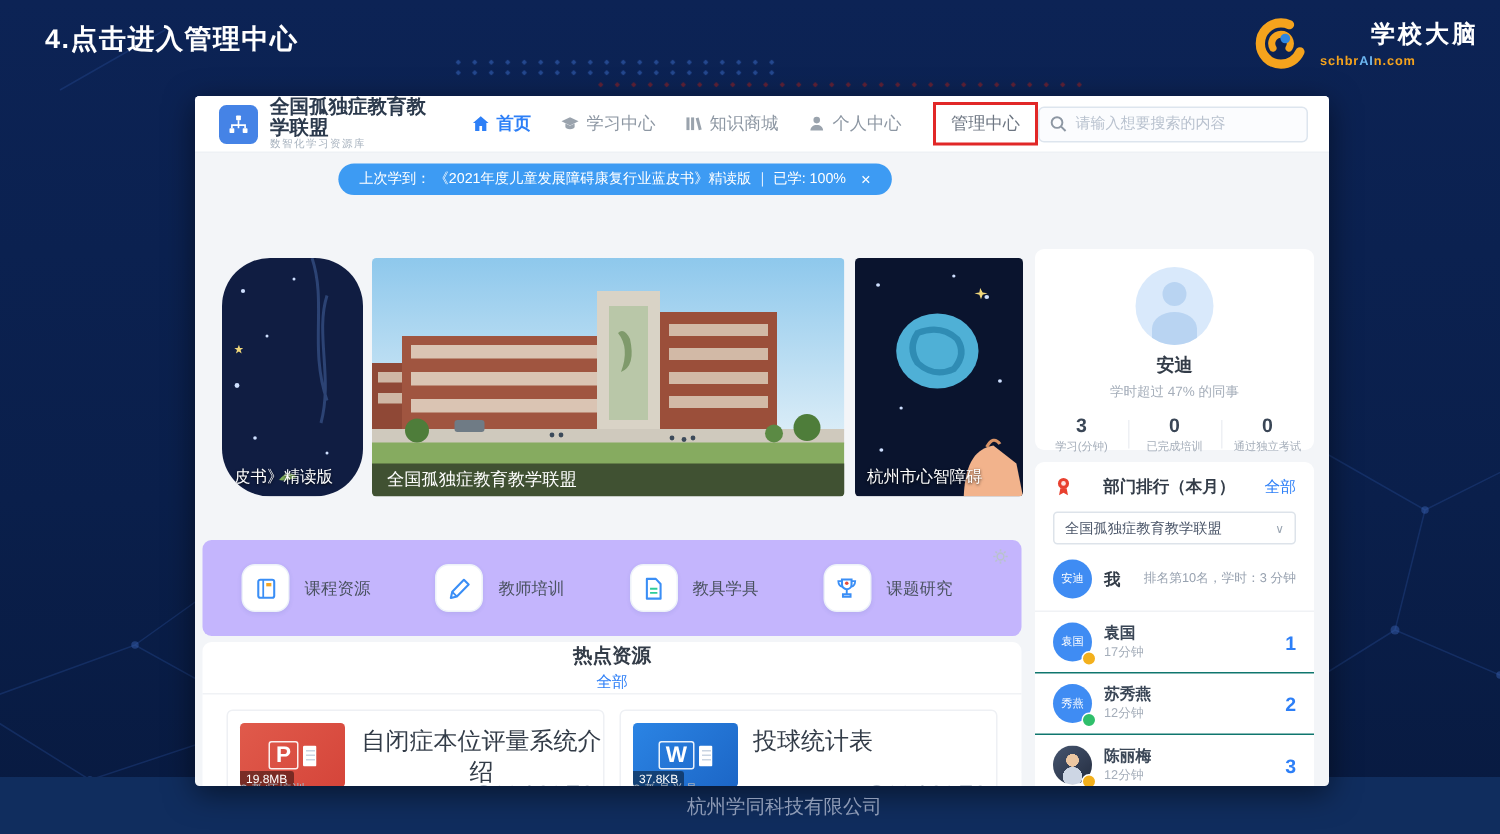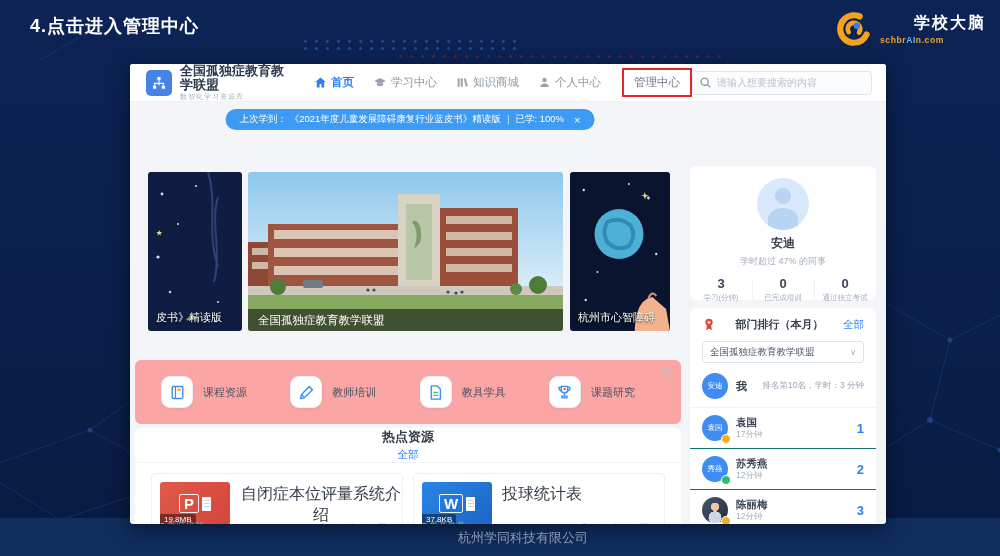--- a/index.html
+++ b/index.html
@@ -49,30 +49,30 @@
 
   .app-body { position:absolute; top:38px; left:0; right:0; bottom:0; }
 
   
   .notice { position:absolute; left:280px; top:7px; transform:translateX(-50%); background:#3d9bf3; color:#fff;
             font-size:9.5px; padding:4px 14px; border-radius:11px; white-space:nowrap; display:flex; align-items:center; z-index:2; }
   .notice .x { margin-left:10px; font-size:11px; cursor:pointer; }
 
   
   .banner-thumb { position:absolute; top:70px; height:159px; border-radius:3px; overflow:hidden; cursor:pointer; }
-  .bn-left  { left:18px;  width:94px; }
+  .bn-left  { left:18px;  width:94px;border-radius:32px; }
   .bn-mid   { left:118px; width:315px; }
-  .bn-right { left:440px; width:100px; }
+  .bn-right { left:440px; width:112px; }
   .bn-cap   { position:absolute; bottom:6px; left:8px; color:#fff; font-size:11px; white-space:nowrap; text-shadow:0 1px 2px rgba(0,0,0,.8); }
   .bn-capbar{ position:absolute; bottom:0; left:0; right:0; height:22px; background:rgba(8,8,12,.55); color:#fff;
               font-size:11.5px; line-height:22px; padding-left:10px; white-space:nowrap; }
   .banner-thumb svg { display:block; width:100%; height:100%; }
 
   
-  .quick-card { position:absolute; left:5px; top:258px; width:546px; height:64px; background:#fca5a5; border-radius:6px; }
+  .quick-card { position:absolute; left:5px; top:258px; width:546px; height:64px; background:#c4b5fd; border-radius:6px; }
   .quick-row { display:flex; align-items:center; justify-content:space-between; height:100%; padding:0 46px 0 26px; }
   .quick-item { display:flex; align-items:center; cursor:pointer; }
   .qi-box { width:32px; height:32px; border:1px solid #edf2f9; border-radius:9px; box-shadow:0 1px 3px rgba(30,60,120,.08);
             display:flex; align-items:center; justify-content:center; background:#fff; }
   .qi-label { font-size:11px; color:#4a5260; margin-left:10px; }
   .gear { position:absolute; right:8px; top:5px; cursor:pointer; }
 
   
   .hot-card { position:absolute; left:5px; top:326px; width:546px; height:127px; background:#fff; border-radius:6px; }
   .hot-head { display:flex; align-items:center; justify-content:space-between; height:35px; padding:0 16px; border-bottom:1px solid #f0f2f5;flex-direction:column; }

